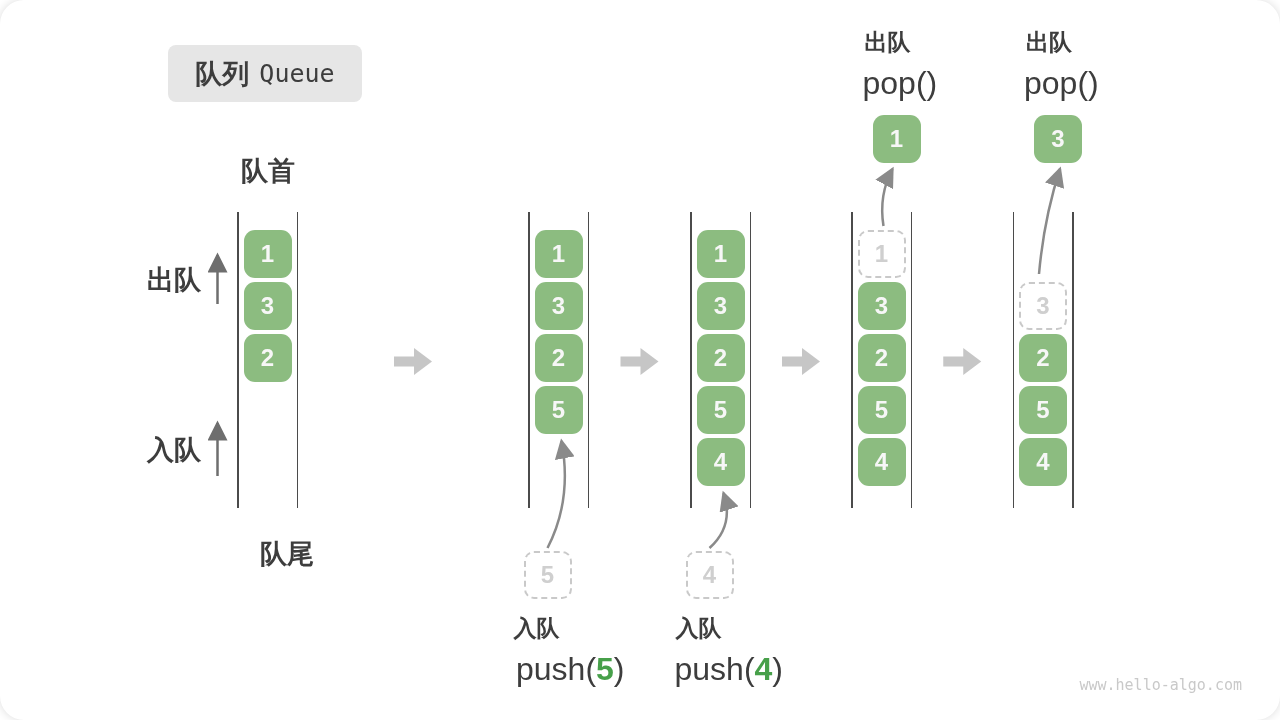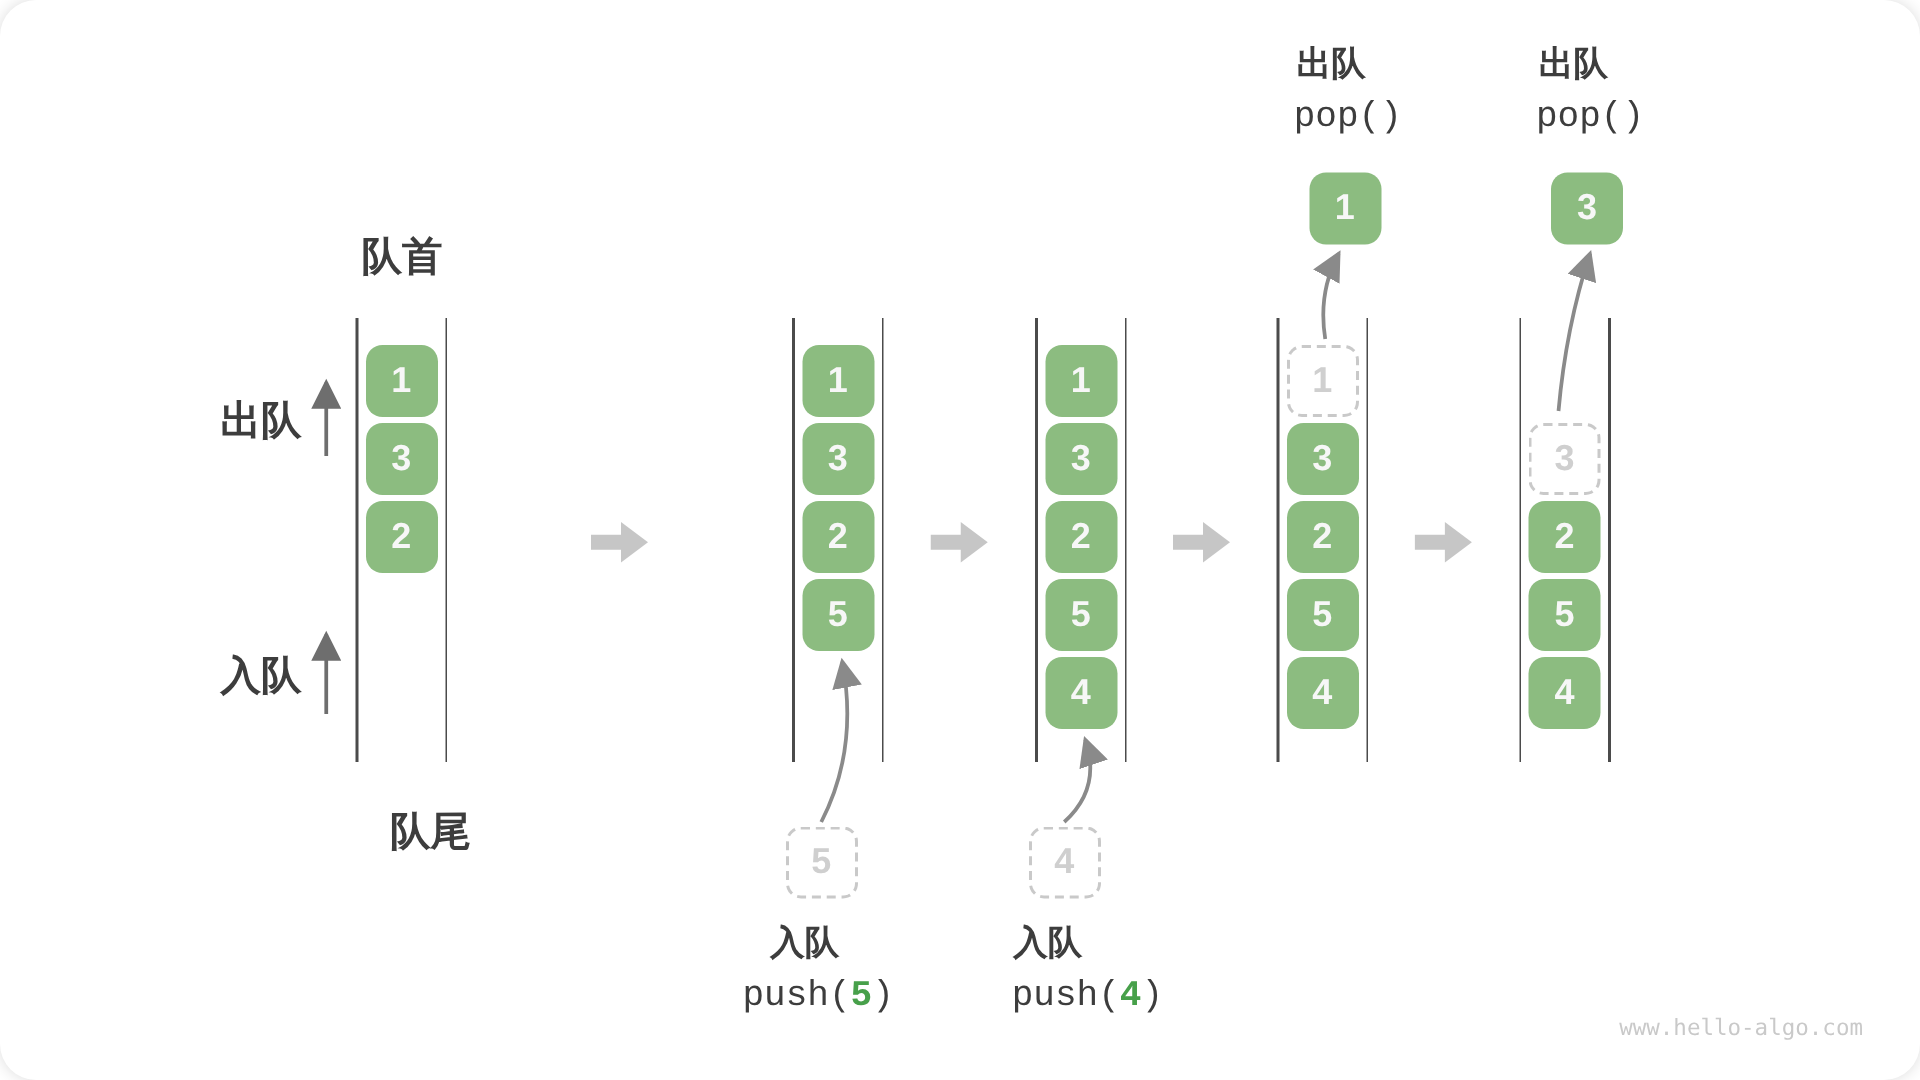--- a/index.html
+++ b/index.html
@@ -43,32 +43,36 @@
     display:flex;align-items:center;justify-content:center;
     font-size:24px;font-weight:bold;
   }
   .ghost{
     position:absolute;width:48px;height:48px;border-radius:10px;box-sizing:border-box;
     border:2px dashed var(--ghost-border);background:#ffffff;color:var(--ghost-text);
     display:flex;align-items:center;justify-content:center;
     font-size:24px;font-weight:bold;
   }
   .op-label{position:absolute;font-size:23px;font-weight:bold;color:var(--label-dark);line-height:1;white-space:nowrap;}
-  .op-code{position:absolute;font-family:Liberation Mono, monospace;font-size:24px;color:var(--label-dark);line-height:1;white-space:nowrap;}
+  .op-code{position:absolute;font-family:Liberation Sans, sans-serif;font-size:32px;color:var(--label-dark);line-height:1;white-space:nowrap;}
   .op-code .arg{color:var(--accent-green);font-weight:bold;}
   .watermark{
     position:absolute;right:38px;top:676px;
     font-family:"DejaVu Sans Mono",monospace;font-size:15px;color:var(--watermark);
   }
 </style>
 </head>
 <body>
 
 <div class="canvas">
 
+  <div class="title-box">
+    <span class="title-zh">队列</span>
+    <span class="title-en">Queue</span>
+  </div>
 
   <div class="cjk label-front">队首</div>
   <div class="cjk label-rear">队尾</div>
   <div class="cjk label-side-dequeue">出队</div>
   <div class="cjk label-side-enqueue">入队</div>
 
   <svg class="overlay" id="overlay" viewBox="0 0 1280 720">
     <defs>
       <marker id="ah-thin" markerWidth="9" markerHeight="8" refX="7" refY="4" orient="auto">
         <path d="M0,0 L8,4 L0,8 Z" fill="#8a8a8a"></path>
@@ -96,21 +100,21 @@
       <div class="qbox" style="left: 243.5px; top: 282px;">3</div>
       <div class="qbox" style="left: 243.5px; top: 334px;">2</div>
       <div class="vline" style="left: 528px;"></div>
       <div class="vline" style="left: 587.5px;"></div>
       <div class="qbox" style="left: 534.5px; top: 230px;">1</div>
       <div class="qbox" style="left: 534.5px; top: 282px;">3</div>
       <div class="qbox" style="left: 534.5px; top: 334px;">2</div>
       <div class="qbox" style="left: 534.5px; top: 386px;">5</div>
       <div class="ghost" style="left: 523.5px; top: 551px;">5</div>
       <div class="op-label" style="left: 513.5px; top: 617px;">入队</div>
-      <div class="op-code" style="left: 495px; top: 653px;"><span>push(</span><span class="arg">5</span><span>)</span></div>
+      <div class="op-code" style="left: 516px; top: 653px;"><span>push(</span><span class="arg">5</span><span>)</span></div>
       <div class="vline" style="left: 690px;"></div>
       <div class="vline" style="left: 749.5px;"></div>
       <div class="qbox" style="left: 696.5px; top: 230px;">1</div>
       <div class="qbox" style="left: 696.5px; top: 282px;">3</div>
       <div class="qbox" style="left: 696.5px; top: 334px;">2</div>
       <div class="qbox" style="left: 696.5px; top: 386px;">5</div>
       <div class="qbox" style="left: 696.5px; top: 438px;">4</div>
       <div class="ghost" style="left: 685.5px; top: 551px;">4</div>
       <div class="op-label" style="left: 675.5px; top: 617px;">入队</div>
       <div class="op-code" style="left: 674.5px; top: 653px;"><span>push(</span><span class="arg">4</span><span>)</span></div>

